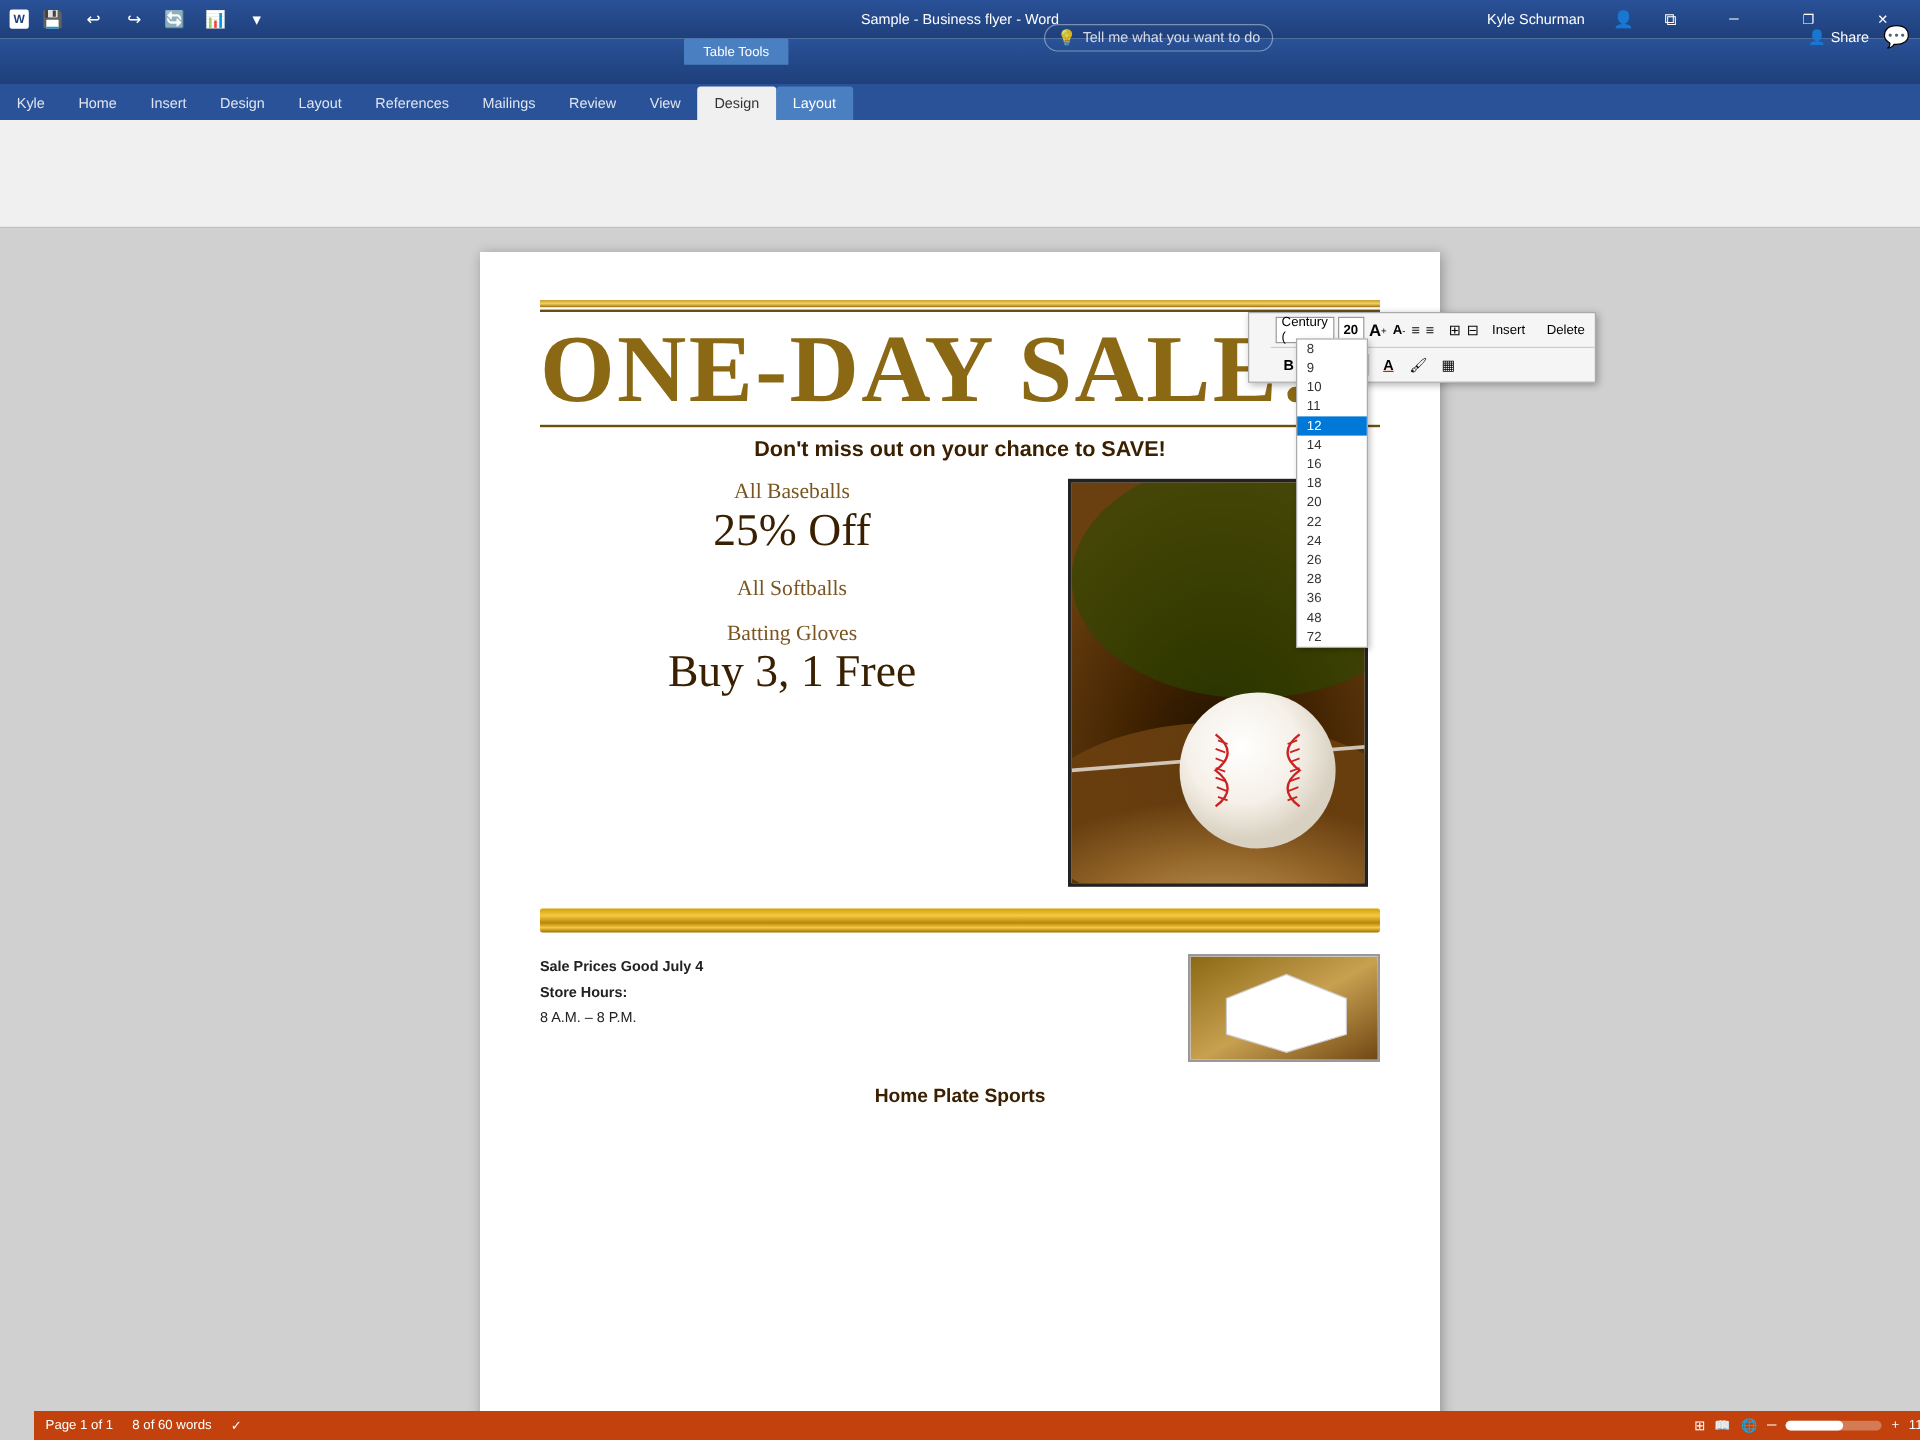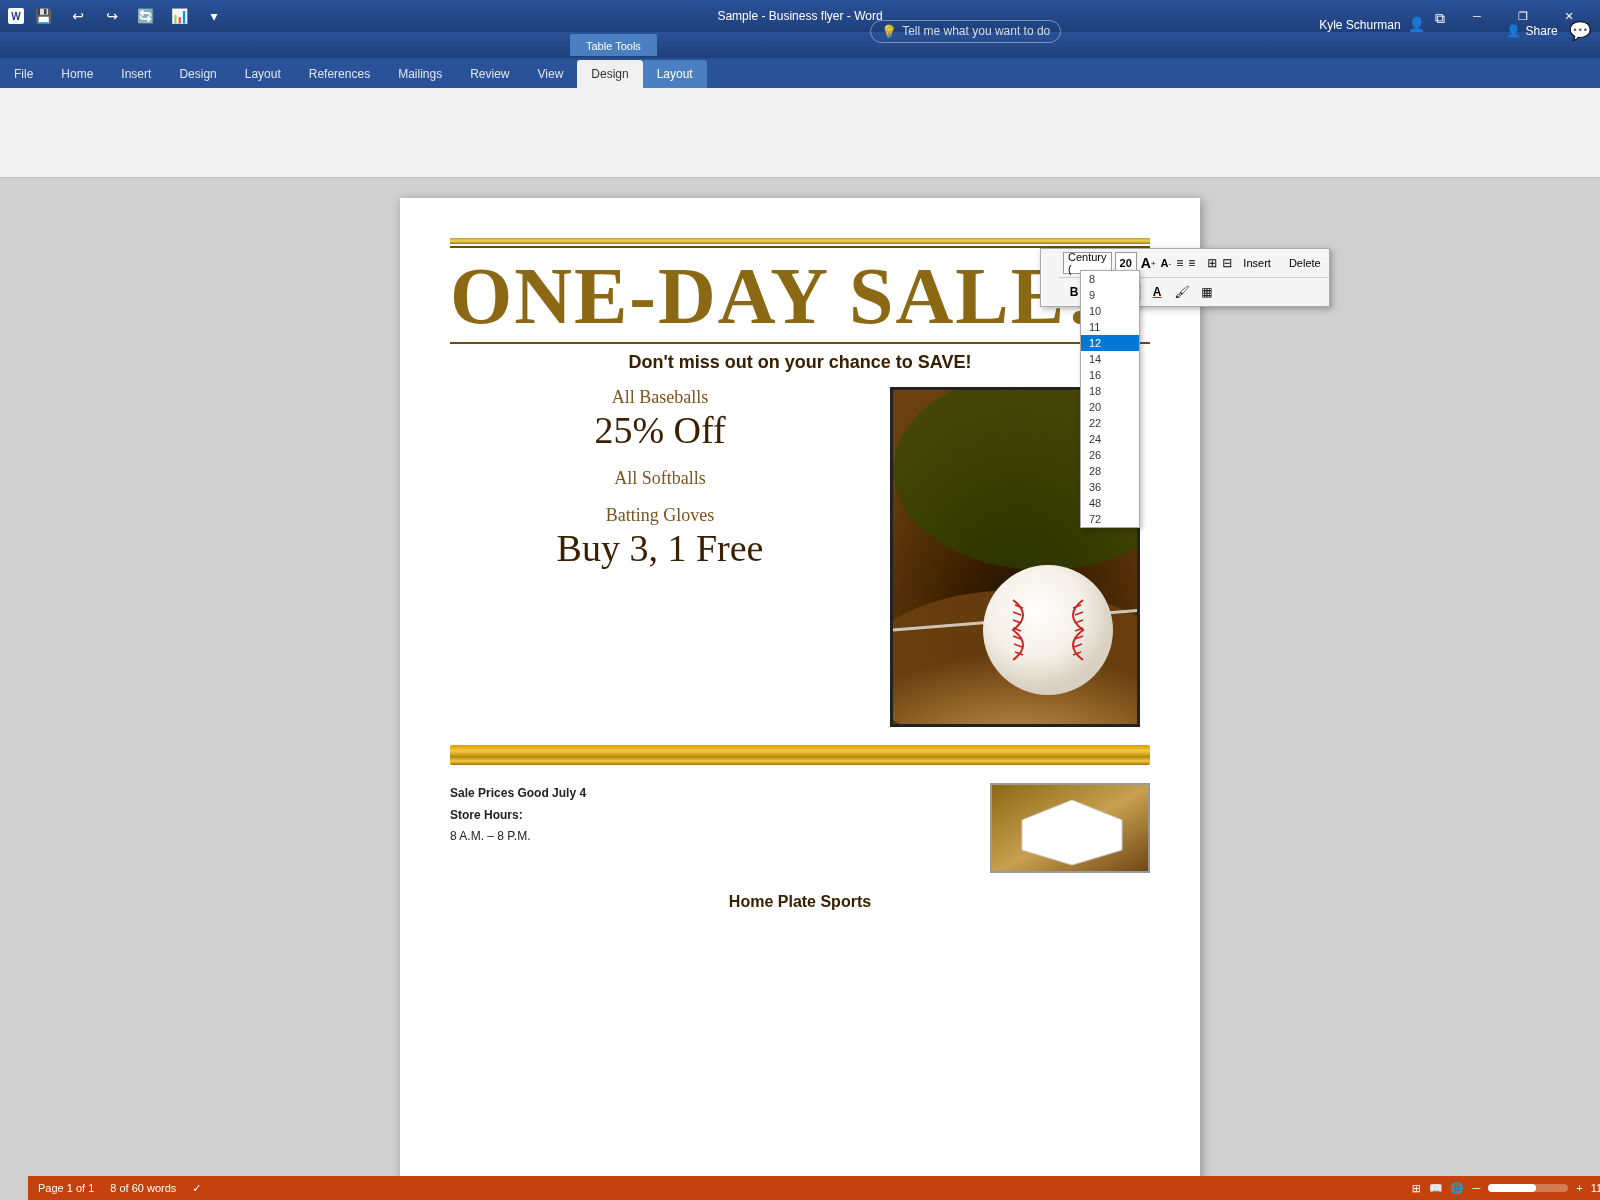--- a/index.html
+++ b/index.html
@@ -29,22 +29,22 @@
     }
     .title-bar-center {
       position: absolute;
       left: 50%;
       transform: translateX(-50%);
       font-size: 12px;
       color: white;
     }
     .title-bar-right {
       display: flex;
-      align-items: flex-end;
-      gap: 0;
+      align-items: center;
+      gap: 16px;
       margin-left: auto;
     }
     .win-btn {
       width: 46px;
       height: 32px;
       display: flex;
       align-items: center;
       justify-content: center;
       font-size: 11px;
       cursor: pointer;
@@ -61,24 +61,24 @@
       font-size: 10px; color: #1e3f7a; font-weight: bold;
     }
     .qs-icon {
       width: 28px; height: 28px;
       display: flex; align-items: center; justify-content: center;
       color: white; font-size: 14px; cursor: pointer; border-radius: 2px;
     }
 
     
     .context-tab-bar {
-      height: 26px;
+      height: 38px;
       background: linear-gradient(180deg, #2a5298 0%, #1e3f7a 100%);
       display: flex;
-      align-items: center;
+      align-items: flex-start;
       padding-left: 570px;
     }
     .context-tab-label {
       background: #4a7fc1;
       color: white;
       font-size: 11px;
       padding: 2px 16px 0 16px;
       height: 22px;
       display: flex;
       align-items: center;
@@ -382,21 +382,21 @@
     <button class="win-btn">❐</button>
     <button class="win-btn close">✕</button>
   </div>
 </div>
 
 <div class="context-tab-bar">
   <div class="context-tab-label">Table Tools</div>
 </div>
 
 <div class="ribbon-tabs">
-  <div class="ribbon-tab">File</div>
+  <div class="ribbon-tab">Kyle</div>
   <div class="ribbon-tab">Home</div>
   <div class="ribbon-tab">Insert</div>
   <div class="ribbon-tab">Design</div>
   <div class="ribbon-tab">Layout</div>
   <div class="ribbon-tab">References</div>
   <div class="ribbon-tab">Mailings</div>
   <div class="ribbon-tab">Review</div>
   <div class="ribbon-tab">View</div>
   <div class="ribbon-tab active">Design</div>
   <div class="ribbon-tab context-active">Layout</div>

